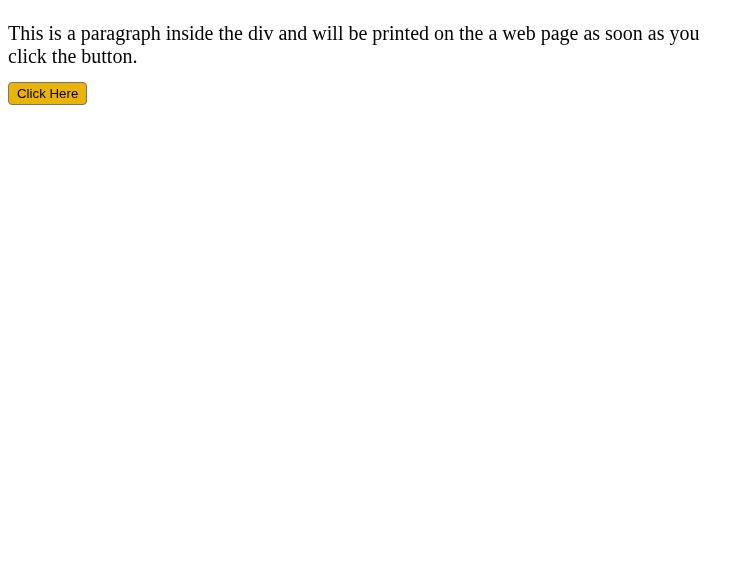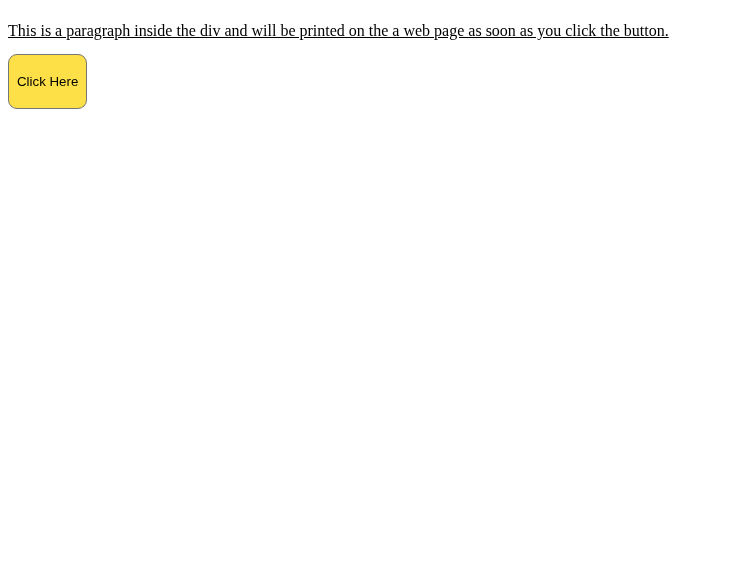--- a/index.html
+++ b/index.html
@@ -8,32 +8,31 @@
       background: #ffffff;
       color: #000000;
     }
     h2 {
       font-size: 24px;
       font-weight: bold;
       margin-top: 12px;
       margin-bottom: 12px;
     }
     p {
-      font-size: 16px;
+      font-size: 20px;
       margin-top: 14px;
       margin-bottom: 14px;
-      text-decoration: underline;
     }
     button {
       font-family: Arial, sans-serif;
       font-size: 13.3px;
-      padding: 19px 8px;
-      background: #fde047;
+      padding: 3px 8px;
+      background: #eab308;
       border: 1px solid #767676;
-      border-radius: 9px;
+      border-radius: 4px;
       cursor: pointer;
     }
   </style>
 </head>
 <body>
 
 
 
 <div>
   <p>This is a paragraph inside the div and will be printed on the a web page as soon as you click the button.</p>

